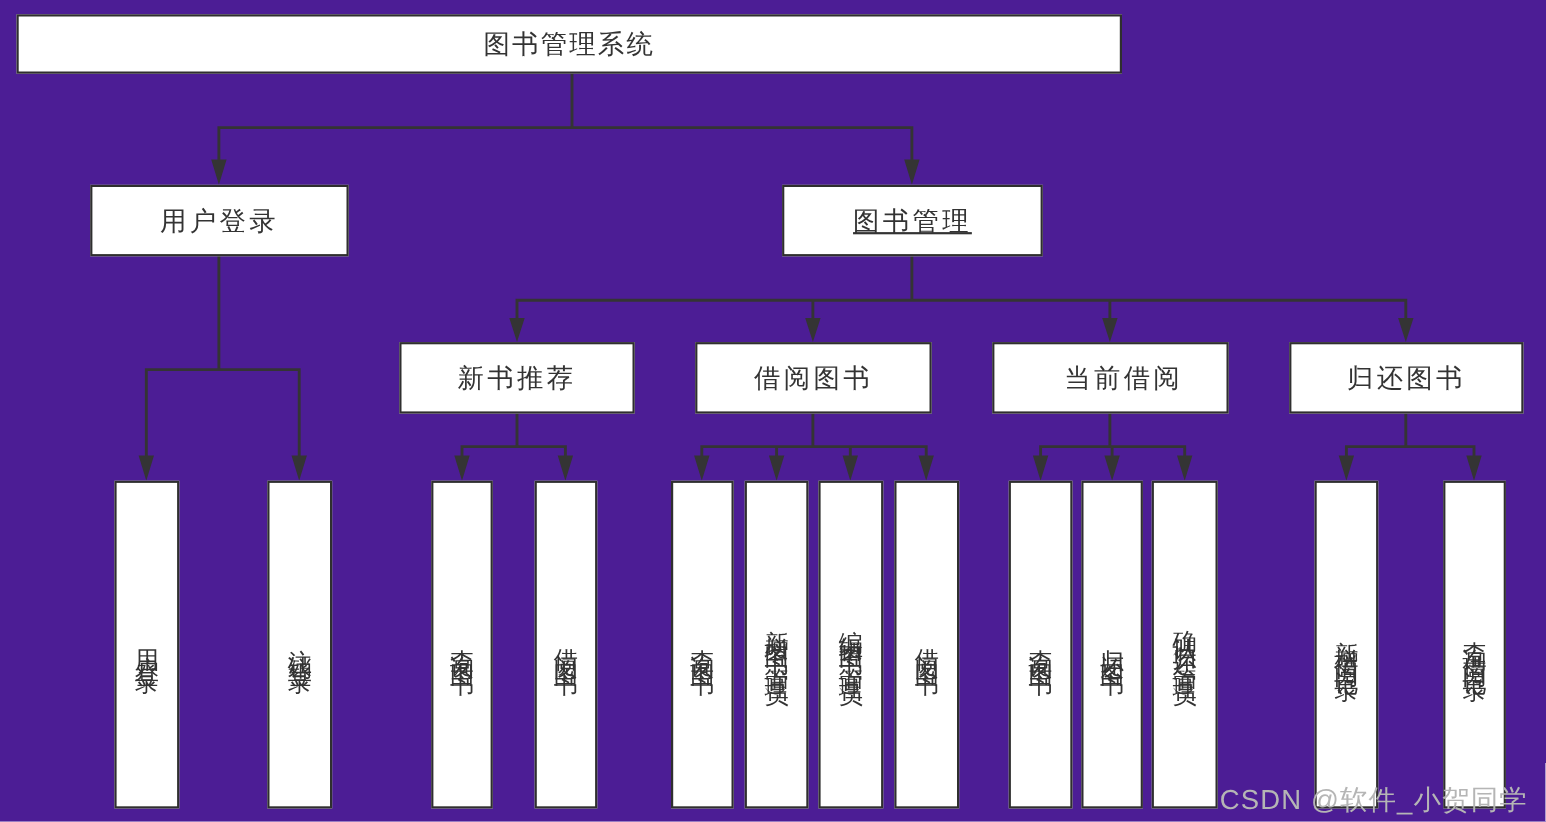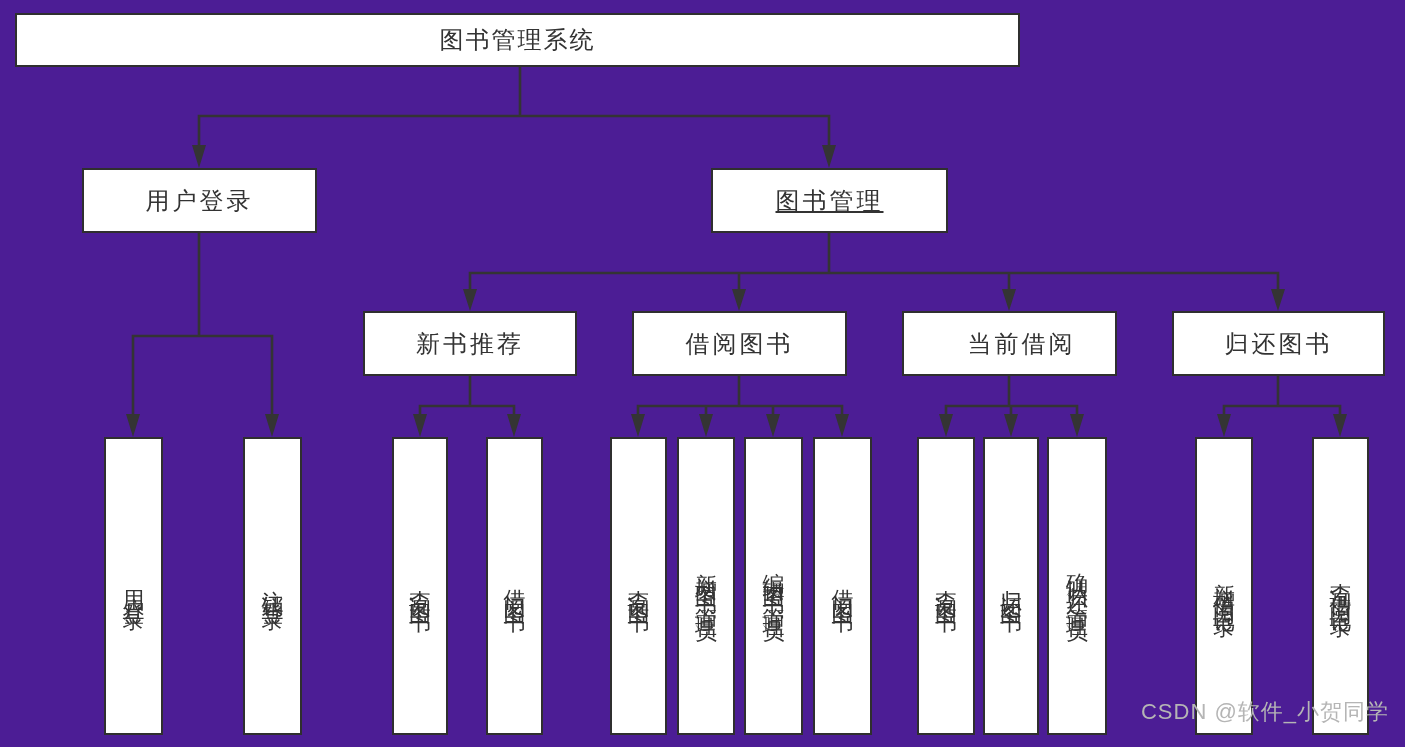--- a/index.html
+++ b/index.html
@@ -58,22 +58,22 @@
   }
   .box.leaf .vtext {
     writing-mode: vertical-rl;
     text-orientation: mixed;
     letter-spacing: 7px;
     line-height: 1;
   }
   .watermark {
     position: absolute;
     right: 16px;
-    bottom: 20px;
-    font-size: 22px;
+    bottom: 4px;
+    font-size: 25px;
     color: #b5b5b5;
     letter-spacing: 1px;
     z-index: 10;
     white-space: nowrap;
   }
 </style>
 </head>
 <body>
 
 <div class="canvas">

